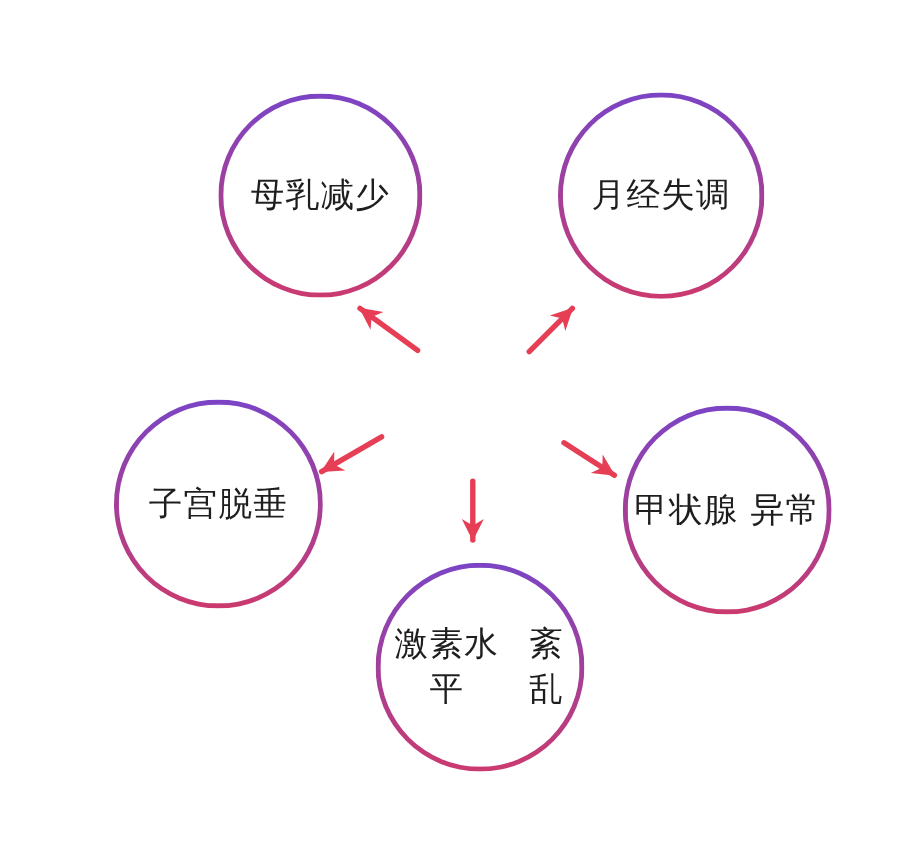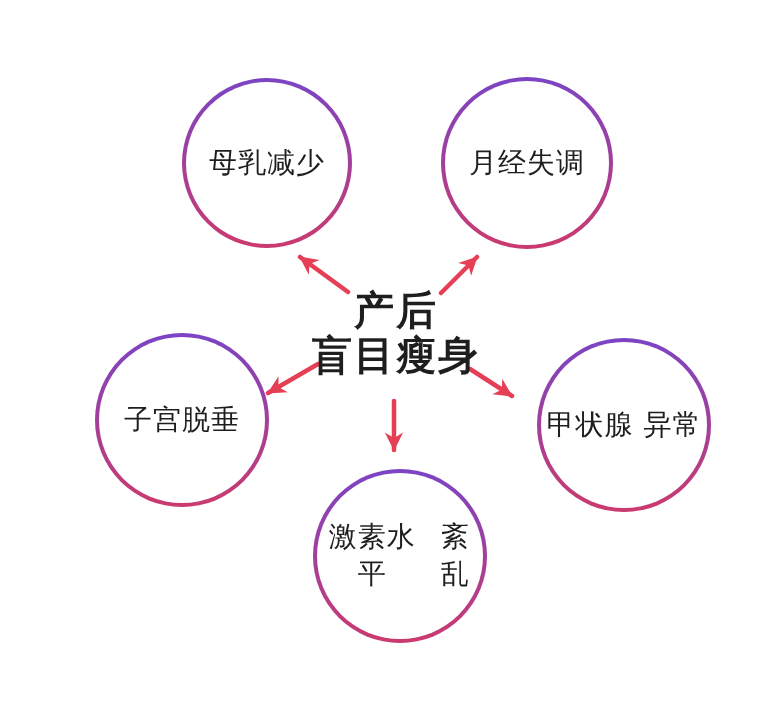--- a/index.html
+++ b/index.html
@@ -48,23 +48,23 @@
     flex-direction: row;
     align-items: center;
     justify-content: center;
     text-align: center;
     font-size: 28px;
     line-height: 1.32;
     color: var(--text-color);
     letter-spacing: 1px;
   }
   .node-top-left   { left: 182px; top: 78px;  width: 170px; height: 170px; }
-  .node-top-right  { left: 441px; top: 77px;  width: 172px; height: 172px; }
+  .node-top-right  { left: 465px; top: 77px;  width: 172px; height: 172px; }
   .node-left       { left: 95px;  top: 333px; width: 174px; height: 174px; }
-  .node-right      { left: 537px; top: 338px; width: 174px; height: 174px; gap: 10px; }
+  .node-right      { left: 519px; top: 338px; width: 174px; height: 174px; gap: 10px; }
   .node-bottom     { left: 313px; top: 469px; width: 174px; height: 174px; }
   .center-title {
     position: absolute;
     z-index: 2;
     left: 396px;
     top: 288px;
     transform: translateX(-50%);
     text-align: center;
     font-size: 40px;
     font-weight: bold;
@@ -85,24 +85,20 @@
         <path class="arrowhead-path" d="M0.5,0.5 L11.5,6 L0.5,11.5 L3.8,6 Z"></path>
       </marker>
     </defs>
     <line class="arrow" x1="348" y1="292" x2="300" y2="257" marker-end="url(#head)"></line>
     <line class="arrow" x1="441" y1="293" x2="477" y2="257" marker-end="url(#head)"></line>
     <line class="arrow" x1="318" y1="364" x2="268" y2="393" marker-end="url(#head)"></line>
     <line class="arrow" x1="470" y1="369" x2="512" y2="396" marker-end="url(#head)"></line>
     <line class="arrow" x1="394" y1="401" x2="394" y2="450" marker-end="url(#head)"></line>
   </svg>
 
-  <div class="center-title">
-    <div>产后</div>
-    <div>盲目瘦身</div>
-  </div>
 
   <div class="node node-top-left">
     <span>母乳</span>
     <span>减少</span>
   </div>
 
   <div class="node node-top-right">
     <span>月经</span>
     <span>失调</span>
   </div>

